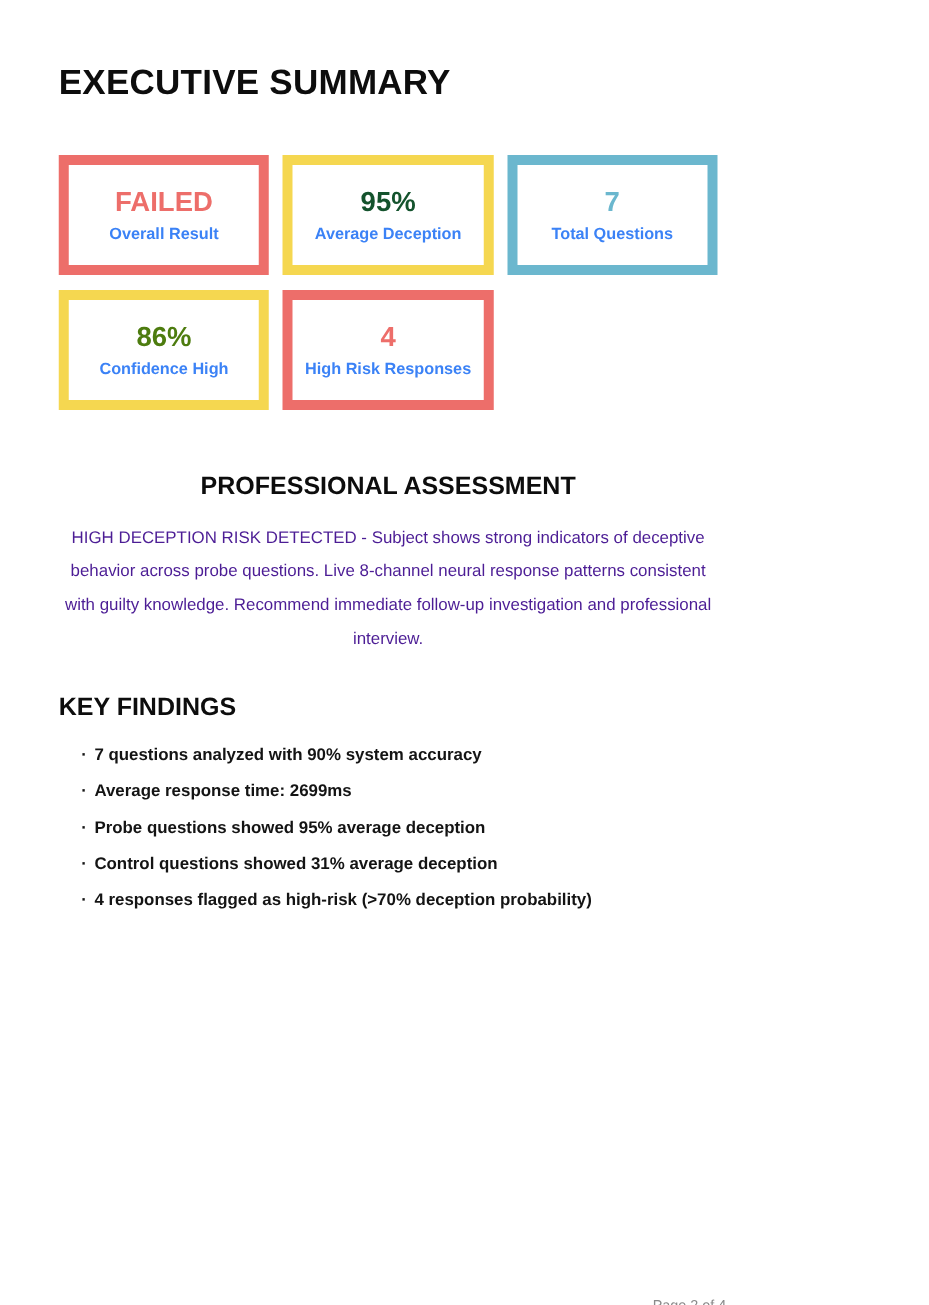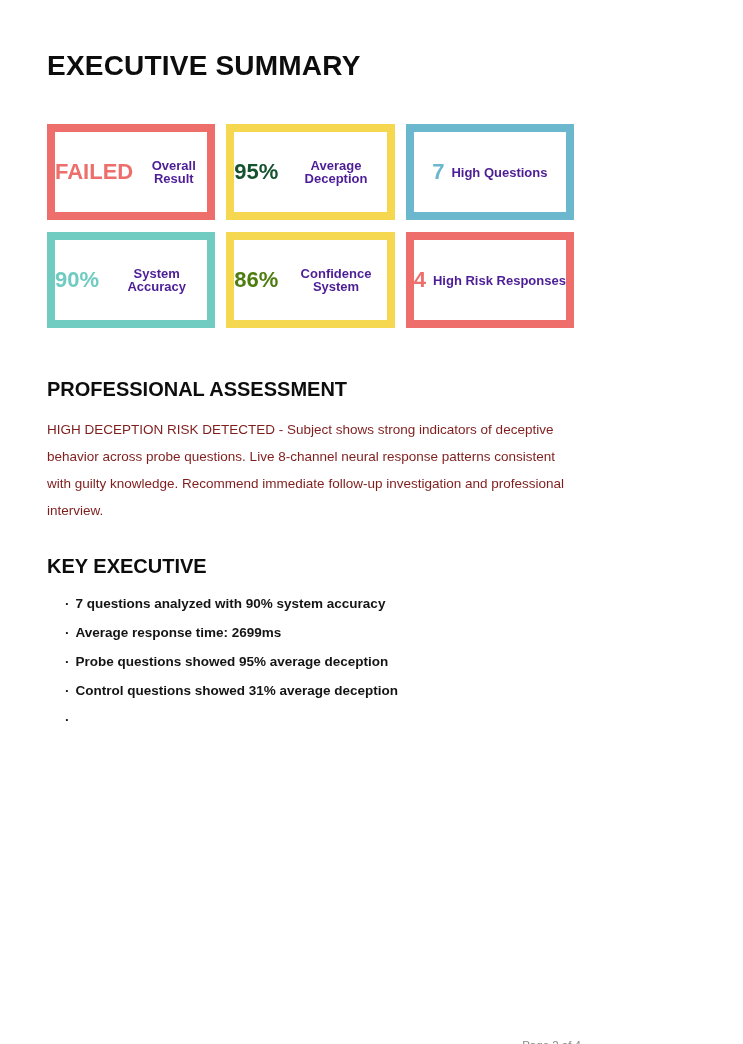--- a/index.html
+++ b/index.html
@@ -36,52 +36,53 @@
     grid-template-columns: repeat(3, 1fr);
     column-gap: 11px;
     row-gap: 12px;
   }
   .card {
     box-sizing: border-box;
     height: 96px;
     border: 8px solid #7f1d1d; 
     background: #ffffff;
     display: flex;
-    flex-direction: row;
+    flex-direction: column;
     align-items: center;
     justify-content: center;
     gap: 7px;
     text-align: center;
   }
   .card-value {
     font-size: 22px;
     font-weight: bold;
     line-height: 1;
   }
   .card-label {
     font-size: 13px;
     font-weight: bold;
-    color: #4c1d95;
+    color: #3b82f6;
     line-height: 1;
   }
   h2.section-heading {
     margin: 0;
     font-size: 20px;
     font-weight: bold;
     color: #0d0d0d;
     line-height: 1.1;
   }
   .assessment-section {
     margin-top: 50px;
+    text-align: center;
   }
   .assessment-body {
     margin: 16px 0 0 0;
     font-size: 13.5px;
     font-weight: normal;
-    color: #7f1d1d;
+    color: #4c1d95;
     line-height: 27px;
   }
   .findings-section {
     margin-top: 31px;
   }
   ul.findings-list {
     list-style: none;
     margin: 20px 0 0 0;
     padding: 0 0 0 18px;
   }
@@ -121,46 +122,42 @@
     <div class="card-label">Overall Result</div>
   </div>
 
   <div class="card" style="border-color: rgb(245, 215, 80);">
     <div class="card-value" style="color: #14532d;">95%</div>
     <div class="card-label">Average Deception</div>
   </div>
 
   <div class="card" style="border-color: rgb(107, 183, 206);">
     <div class="card-value" style="color: rgb(107, 183, 206);">7</div>
-    <div class="card-label">High Questions</div>
+    <div class="card-label">Total Questions</div>
   </div>
 
-  <div class="card" style="border-color: rgb(112, 204, 193);">
-    <div class="card-value" style="color: rgb(112, 204, 193);">90%</div>
-    <div class="card-label">System Accuracy</div>
-  </div>
 
   <div class="card" style="border-color: rgb(245, 215, 80);">
     <div class="card-value" style="color: #4d7c0f;">86%</div>
-    <div class="card-label">Confidence System</div>
+    <div class="card-label">Confidence High</div>
   </div>
 
   <div class="card" style="border-color: rgb(237, 110, 106);">
     <div class="card-value" style="color: rgb(237, 110, 106);">4</div>
     <div class="card-label">High Risk Responses</div>
   </div>
 </div>
 
     <section class="assessment-section">
       <h2 class="section-heading">PROFESSIONAL ASSESSMENT</h2>
       <p class="assessment-body">HIGH DECEPTION RISK DETECTED - Subject shows strong indicators of deceptive behavior across probe questions. Live 8-channel neural response patterns consistent with guilty knowledge. Recommend immediate follow-up investigation and professional interview.</p>
     </section>
 
     <section class="findings-section">
-      <h2 class="section-heading">KEY EXECUTIVE</h2>
+      <h2 class="section-heading">KEY FINDINGS</h2>
       <ul class="findings-list" id="findings-list">
   <li class="finding">
     <span class="dot">·</span>
     <span class="finding-text">7 questions analyzed with 90% system accuracy</span>
   </li>
 
   <li class="finding">
     <span class="dot">·</span>
     <span class="finding-text">Average response time: 2699ms</span>
   </li>
@@ -170,20 +167,21 @@
     <span class="finding-text">Probe questions showed 95% average deception</span>
   </li>
 
   <li class="finding">
     <span class="dot">·</span>
     <span class="finding-text">Control questions showed 31% average deception</span>
   </li>
 
   <li class="finding">
     <span class="dot">·</span>
+    <span class="finding-text">4 responses flagged as high-risk (&gt;70% deception probability)</span>
   </li>
 </ul>
     </section>
 
   </div>
 
   <div class="footer-pagenum">Page 2 of 4</div>
 </div>
 
 </body></html>

